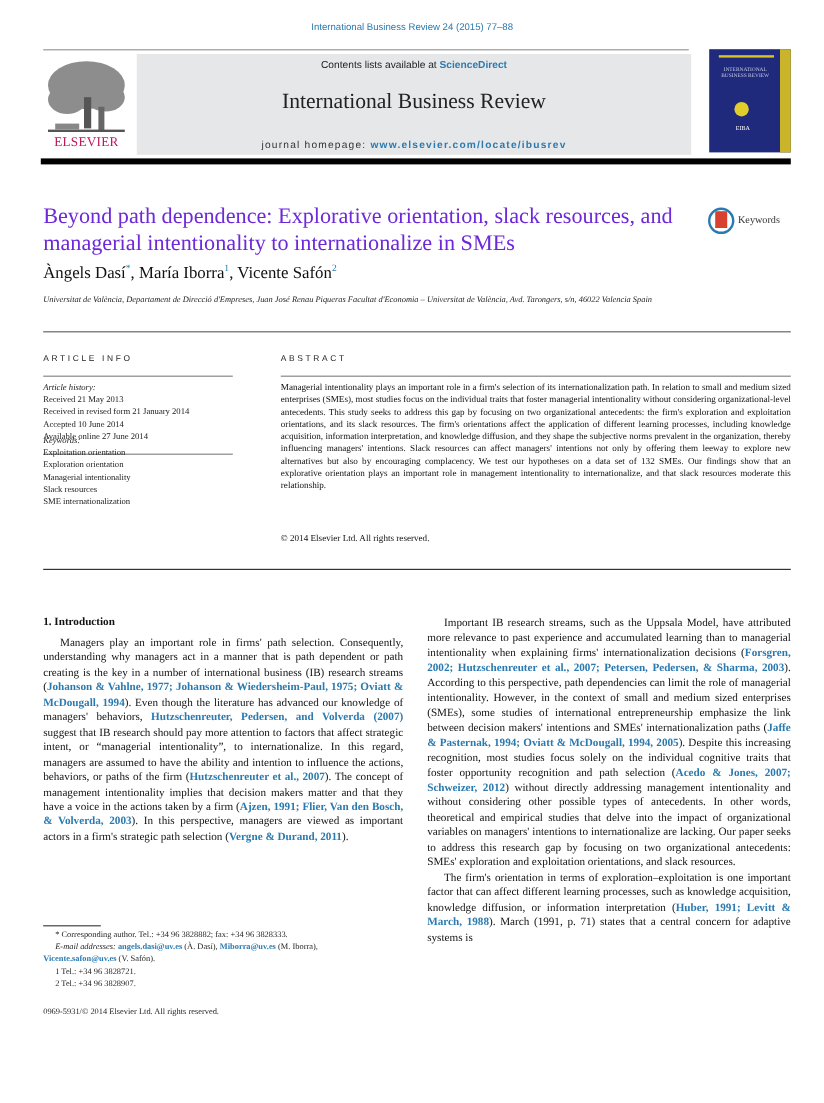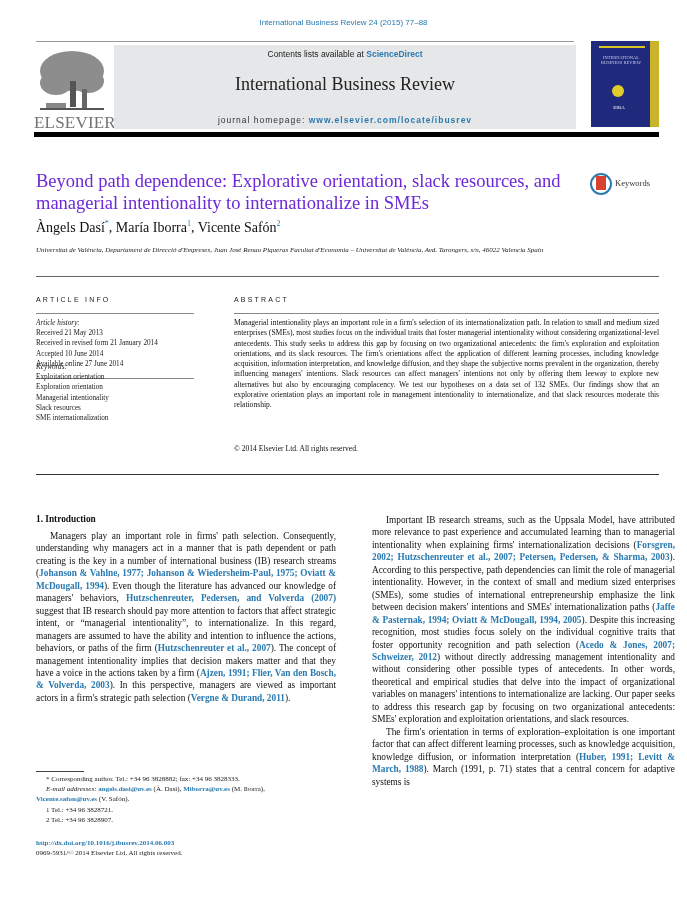--- a/index.html
+++ b/index.html
@@ -4,21 +4,21 @@
   <style>
     html, body { margin: 0; padding: 0; background: #ffffff; }
     body { width: 687px; height: 919px; position: relative; overflow: hidden; color: #1a1a1a; font-family: "Liberation Serif", serif; }
     a, .link { color: #2a7ab0; text-decoration: none; font-weight: bold; }
     .abs { position: absolute; }
 
     .running-head { left: 0; width: 687px; top: 18px; text-align: center; font-family: "Liberation Sans", sans-serif; font-size: 8px; color: #2a7ab0; }
     .top-rule { left: 36px; width: 538px; top: 41px; height: 1px; background: #999; }
 
     .elsevier-logo { left: 34px; top: 45px; width: 76px; height: 86px; }
-    .elsevier-word { left: 34px; top: 113px; width: 76px; text-align: center; font-family: "Liberation Serif", serif; font-size: 17px; color: #737373; letter-spacing: 0.2px; }
+    .elsevier-word { left: 34px; top: 113px; width: 76px; text-align: center; font-family: "Liberation Serif", serif; font-size: 11px; color: #be185d; letter-spacing: 0.2px; }
 
     .masthead { left: 114px; top: 45px; width: 462px; height: 84px; background: #e6e7e8; }
     .contents-line { left: 114px; width: 462px; top: 49px; text-align: center; font-family: "Liberation Sans", sans-serif; font-size: 8.5px; color: #222; }
     .journal-title { left: 114px; width: 462px; top: 74px; text-align: center; font-family: "Liberation Serif", serif; font-size: 18px; color: #222; }
     .homepage { left: 114px; width: 462px; top: 115px; text-align: center; font-family: "Liberation Sans", sans-serif; font-size: 8.5px; color: #333; letter-spacing: 1px; }
 
     .cover { left: 591px; top: 41px; width: 68px; height: 86px; background: #202a7c; }
     .cover .bar-top { position: absolute; left: 8px; top: 5px; width: 46px; height: 2px; background: #d9c521; }
     .cover .bar-right { position: absolute; right: 0; top: 0; width: 9px; height: 86px; background: #c9b42a; }
     .cover .ctitle { position: absolute; left: 2px; top: 14px; width: 56px; text-align: center; font-size: 4.5px; line-height: 5px; color: #c9c9e6; font-family: "Liberation Serif", serif; }
@@ -50,21 +50,21 @@
     .ai-keywords { top: 362px; }
     .ital { font-style: italic; }
 
     .abstract { left: 234px; top: 318px; width: 425px; font-family: "Liberation Serif", serif; font-size: 7.6px; line-height: 10.3px; text-align: justify; color: #111; }
     .copyright-abs { left: 234px; width: 425px; top: 444px; text-align: left; font-family: "Liberation Serif", serif; font-size: 7.6px; color: #111; }
 
     .rule-bottom { left: 36px; width: 623px; top: 474px; height: 1px; background: #333; }
 
     .col { font-family: "Liberation Serif", serif; font-size: 9.3px; line-height: 12.45px; text-align: justify; color: #111; }
     .col-left { left: 36px; top: 530px; width: 300px; }
-    .col-right { left: 372px; top: 514px; width: 303px; }
+    .col-right { left: 356px; top: 514px; width: 303px; }
     .intro-heading { left: 36px; top: 514px; font-family: "Liberation Serif", serif; font-weight: bold; font-size: 9.3px; color: #111; }
     .col p { margin: 0; text-indent: 14px; }
 
     .fn-rule { left: 36px; width: 48px; top: 771px; height: 1px; background: #444; }
     .footnotes { left: 36px; top: 774px; width: 300px; font-family: "Liberation Serif", serif; font-size: 7px; line-height: 10.2px; color: #222; }
     .footnotes .fn { padding-left: 10px; }
     .footnotes .fn-cont { padding-left: 0; }
     .doi { left: 36px; top: 838px; width: 300px; font-family: "Liberation Serif", serif; font-size: 7px; line-height: 10.2px; color: #222; }
   </style>
 </head>
@@ -163,15 +163,14 @@
   <div class="fn">
     <span class="ital">E-mail addresses: </span><a class="link">angels.dasi@uv.es</a><span> (À. Dasí), </span><a class="link">Miborra@uv.es</a><span> (M. Iborra),</span>
   </div>
   <div class="fn-cont">
     <a class="link">Vicente.safon@uv.es</a><span> (V. Safón).</span>
   </div>
   <div class="fn">1  Tel.: +34 96 3828721.</div>
   <div class="fn">2  Tel.: +34 96 3828907.</div>
 </div>
 <div class="abs doi">
-  <div><a class="link">http://dx.doi.org/10.1016/j.ibusrev.2014.06.003</a></div>
   <div>0969-5931/© 2014 Elsevier Ltd. All rights reserved.</div>
 </div>
 
 </body></html>

